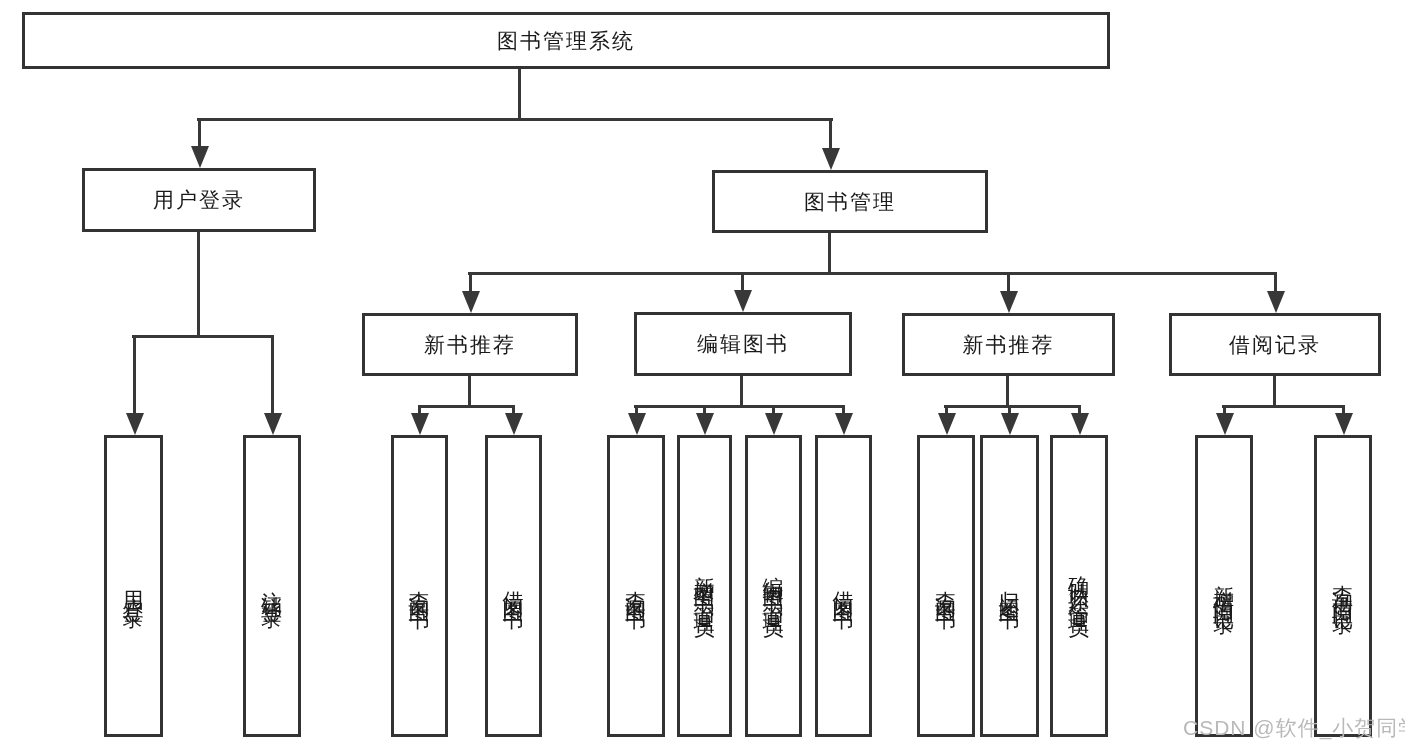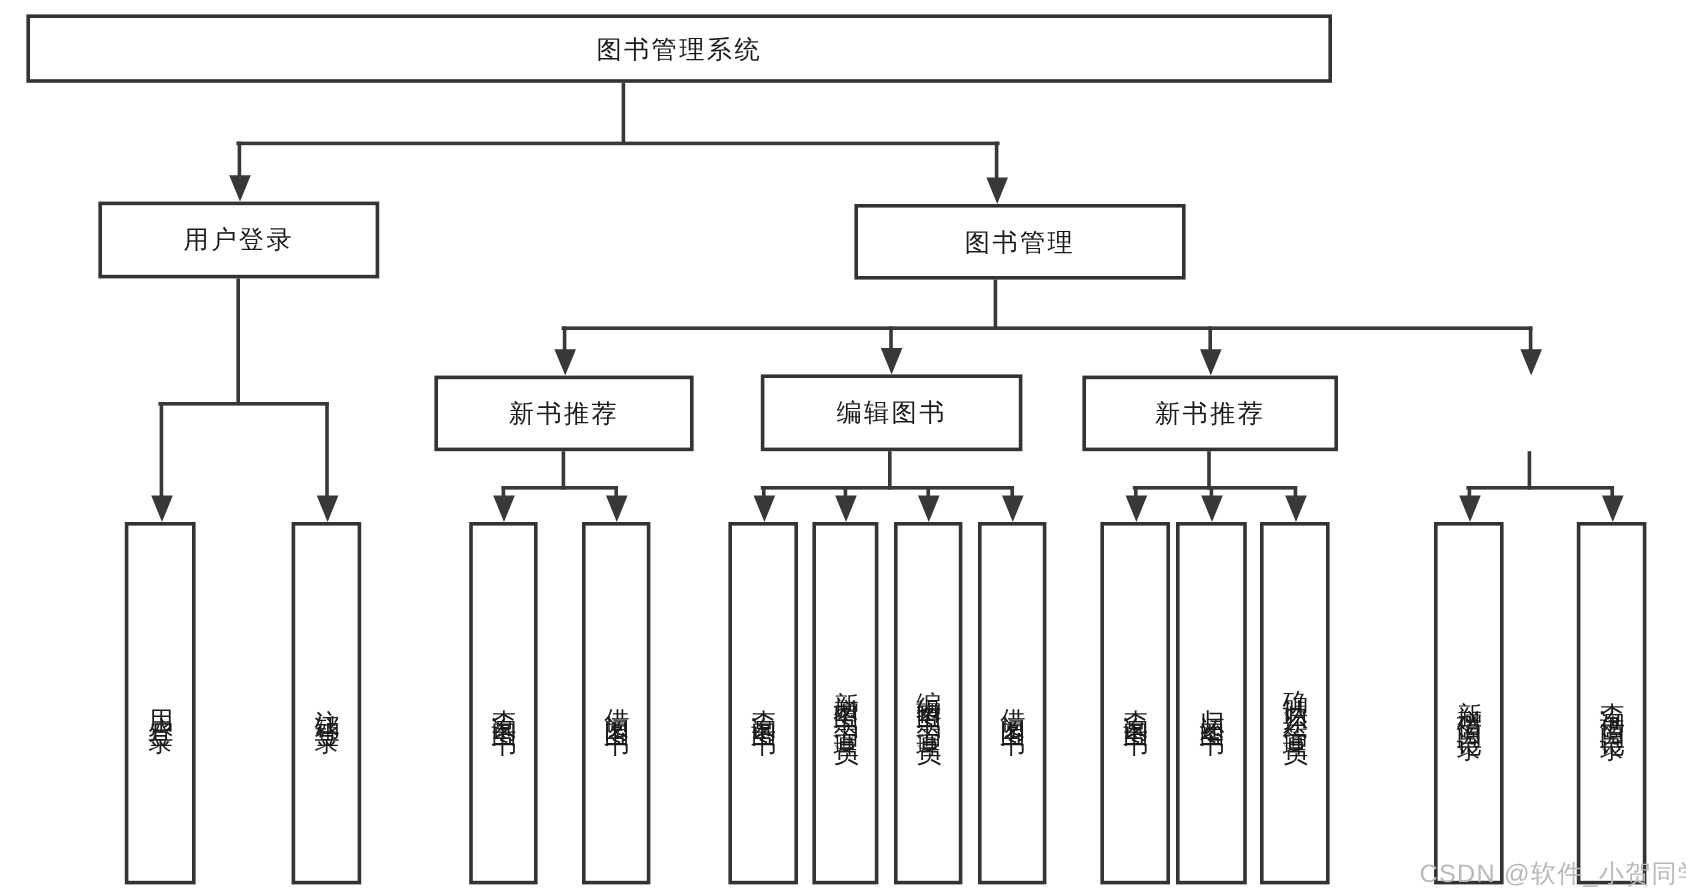--- a/index.html
+++ b/index.html
@@ -70,20 +70,23 @@
   </div>
 
   <div class="hnode" style="left:362px;top:313px;width:216px;height:63px">
     <span>新书推荐</span>
   </div>
   <div class="hnode" style="left:634px;top:312px;width:218px;height:64px">
     <span>编辑图书</span>
   </div>
   <div class="hnode" style="left:902px;top:313px;width:213px;height:63px">
     <span>新书推荐</span>
+  </div>
+  <div class="hnode" style="left:1169px;top:313px;width:212px;height:63px">
+    <span>借阅记录</span>
   </div>
 
   <div class="vnode" style="left:104px;top:435px;width:59px;height:302px">
     <span>用户登录</span>
   </div>
   <div class="vnode" style="left:243px;top:435px;width:58px;height:302px">
     <span>注销登录</span>
   </div>
 
   <div class="vnode" style="left:391px;top:435px;width:57px;height:302px">

